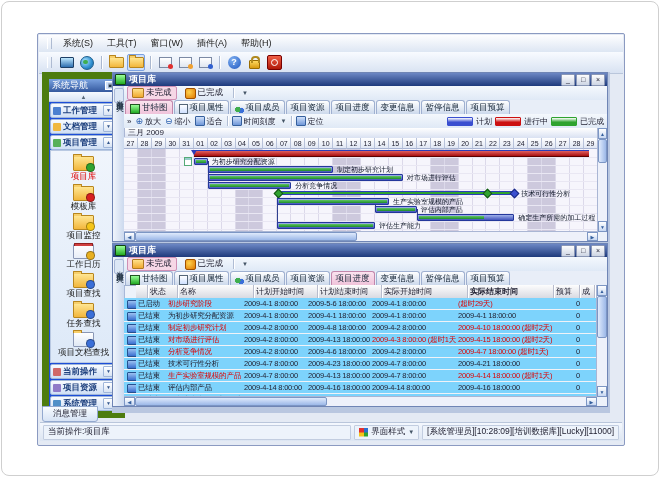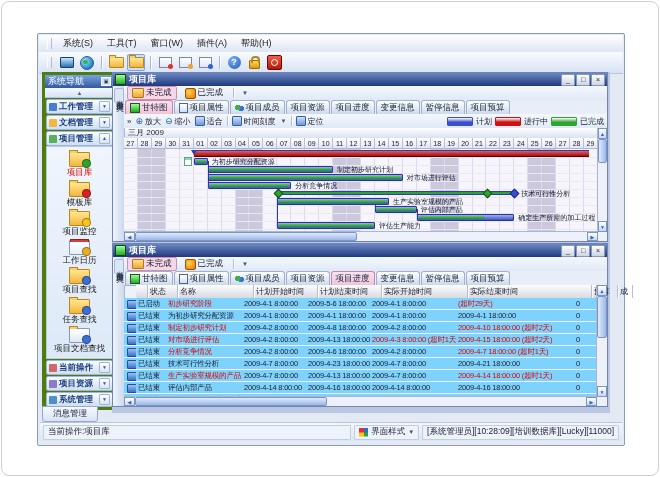--- a/index.html
+++ b/index.html
@@ -33,21 +33,21 @@
   .m1:after{background:#e03030}.m2:after{background:#f0a030}.m3:after{background:#3060d0}
   .ic-help{width:13px;height:13px;border-radius:50%;background:radial-gradient(circle at 35% 30%,#7fb0f0,#1d55c0);
     color:#fff;font-size:9px;font-weight:bold;line-height:13px;text-align:center}
   .ic-lock{width:9px;height:7px;background:linear-gradient(#ffd95e,#d89a10);border:1px solid #9a6c00;border-radius:1px;position:relative;margin-top:4px}
   .ic-lock:before{content:"";position:absolute;left:1px;top:-5px;width:5px;height:5px;border:2px solid #b08a20;border-bottom:none;border-radius:4px 4px 0 0}
   .ic-stop{width:13px;height:13px;background:linear-gradient(#f06048,#b01808);border:1px solid #700;border-radius:2px;position:relative}
   .ic-stop:after{content:"";position:absolute;left:3px;top:3px;width:5px;height:5px;border:1.5px solid #fff;border-radius:50%}
 
   
   #sidebar{position:absolute;left:4px;top:38px;width:69px;height:332px;
-    background:#4d7c0f;border:3px solid #4d7c0f;display:flex;flex-direction:column}
+    background:#1d4ed8;border:7px solid #4d7c0f;display:flex;flex-direction:column}
   .sb-title{height:13px;background:linear-gradient(#7aa2e0,#33589e);color:#fff;font-size:9px;
     display:flex;align-items:center;justify-content:space-between;padding:0 3px;flex:none}
   .sb-title-btn{width:8px;height:7px;background:#cfe0fa;border:1px solid #fff;font-size:5px;line-height:6px;text-align:center;color:#234}
   .sb-collapse{height:9px;background:linear-gradient(#f5f9ff,#d7e3f5);border-bottom:1px solid #b9c9e2;
     display:flex;align-items:center;justify-content:center;font-size:6px;color:#567;flex:none}
   .sb-group{height:13px;margin:1px 1px 0 1px;background:linear-gradient(#f8fbff,#cfdff5);
     border:1px solid #9fb6da;border-radius:2px;display:flex;align-items:center;gap:2px;
     font-size:8.5px;color:#1c3f7d;font-weight:bold;padding:0 2px;flex:none}
   .sb-gic{width:8px;height:8px;border-radius:1px;flex:none}
   .sb-group .chev{margin-left:auto;width:9px;height:9px;background:linear-gradient(#fff,#d8e4f4);
@@ -88,21 +88,21 @@
     background:linear-gradient(#f4f8fd,#dfe9f6);border-bottom:1px solid #c2cde0;
     display:flex;align-items:center;gap:3px;padding:0 3px;font-size:8.5px;color:#223}
   .filter{display:flex;align-items:center;gap:2px;padding:0 4px;height:12px;border-radius:2px;border:1px solid transparent}
   .filter.sel{background:#f6d7e6;border-color:#cf8fb4}
   .f-ic1{width:10px;height:8px;background:linear-gradient(#ffe18a,#f0a830);border:1px solid #b07820;border-radius:1px}
   .f-ic2{width:9px;height:9px;background:radial-gradient(circle at 35% 35%,#ffd24d,#e07800);border:1px solid #a05000;border-radius:2px}
   .f-sep{width:1px;height:10px;background:#b0bdd4;box-shadow:1px 0 0 #fff;margin:0 2px}
   .f-more{font-size:6px;color:#456;padding:0 3px}
   .p-tabs{position:absolute;left:11px;top:27px;right:0;height:14px;background:#e8eef8;
     border-bottom:1px solid #9fb0d0;display:flex;align-items:flex-end;gap:1px;padding-left:1px}
-  .ptab{height:13px;display:flex;align-items:center;gap:2px;padding:0 4px;font-size:8.5px;color:#123;
+  .ptab{height:13px;display:flex;align-items:flex-end;gap:2px;padding:0 4px;font-size:8.5px;color:#123;
     background:linear-gradient(#ffffff,#ccd9ec);border:1px solid #9fb0d0;border-bottom:none;
     border-radius:3px 3px 0 0;white-space:nowrap}
   .ptab.sel{background:linear-gradient(#fbe3ef,#efc3da);border-color:#c287ab}
   .ic-doc8{width:7px;height:8px;background:linear-gradient(#fff,#cfe0ff);border:1px solid #567}
   .ic-people{width:9px;height:8px;background:
     radial-gradient(circle at 30% 45%,#3fae4f 36%,transparent 38%),
     radial-gradient(circle at 70% 55%,#3a6fd8 36%,transparent 38%)}
   .ic-gantt8{width:8px;height:8px;background:linear-gradient(#9f9,#2a2);border:1px solid #252}
 
   
@@ -597,21 +597,21 @@
             <span>项目预算</span>
           </div>
         </div>
       <div class="t-head">
           <div class="c" style="width: 12px;"></div>
           <div class="c" style="width: 30px;">状态</div>
           <div class="c" style="width: 76px;">名称</div>
           <div class="c" style="width: 64px;">计划开始时间</div>
           <div class="c" style="width: 64px;">计划结束时间</div>
           <div class="c" style="width: 86px;">实际开始时间</div>
-          <div class="c" style="width: 124px;">实际结束时间</div>
+          <div class="c" style="width: 86px; font-weight: bold;">实际结束时间</div>
           <div class="c" style="width: 26px;">预算</div>
           <div class="c" style="width: 15px;">成</div>
         </div>
       <div class="t-body">
           <div class="t-row">
             <div class="c" style="width: 12px;">
               <div class="st-ic"></div>
             </div>
             <div class="c" style="width: 30px;">已启动</div>
             <div class="c red" style="width: 76px;">初步研究阶段</div>

